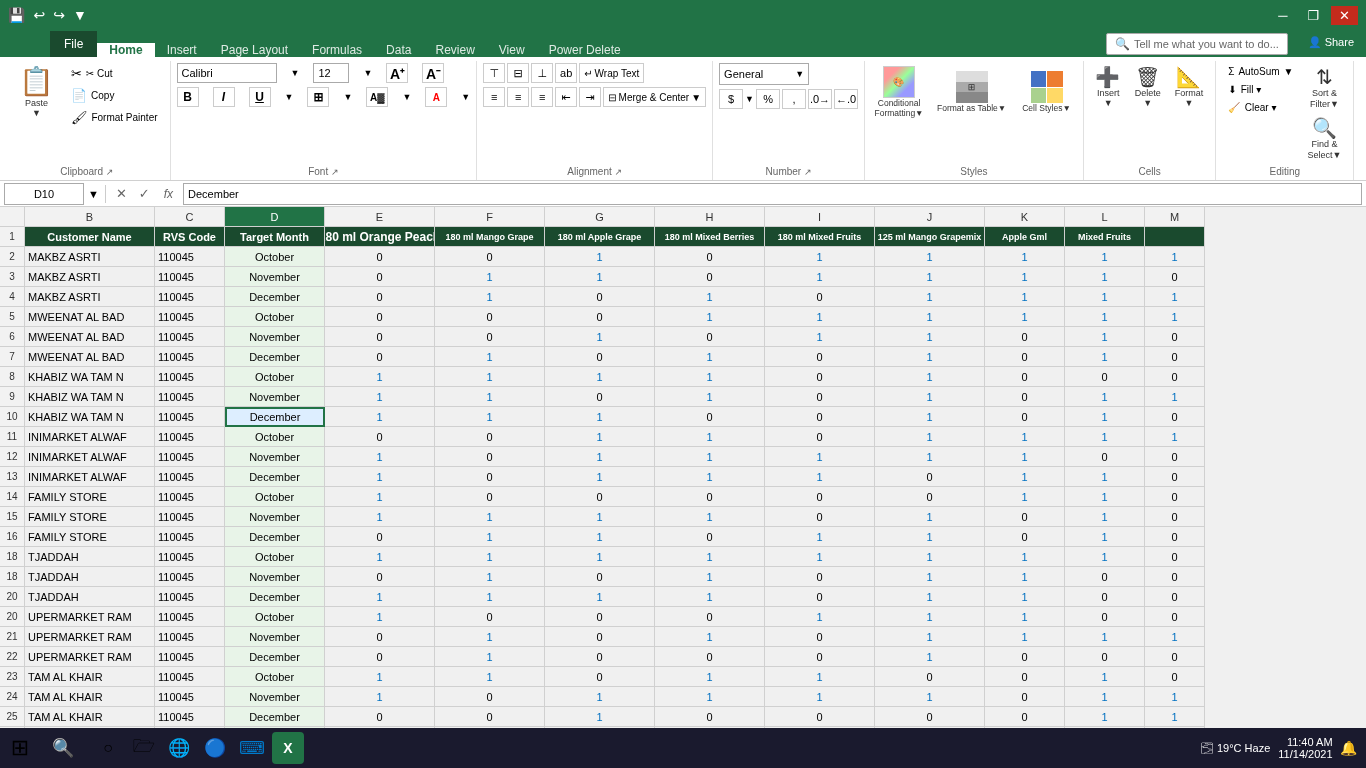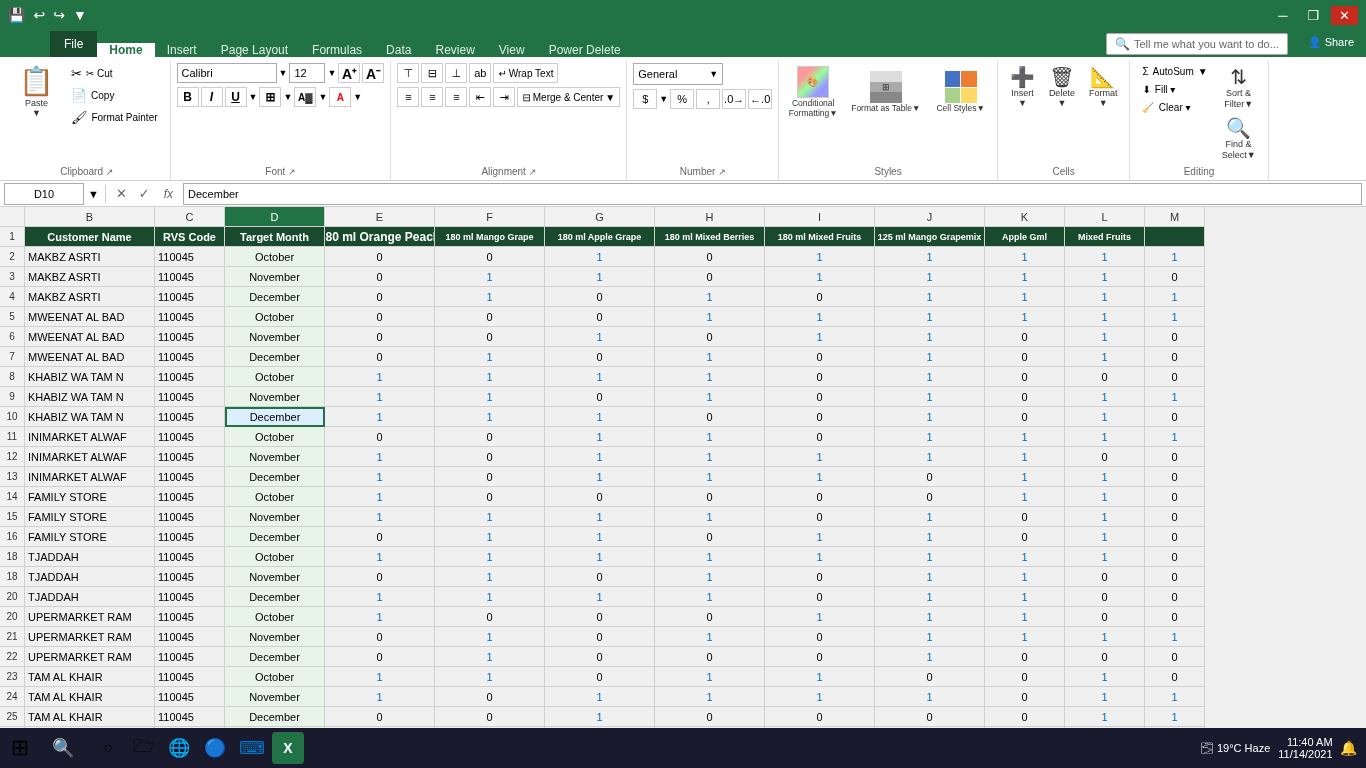--- a/index.html
+++ b/index.html
@@ -31,21 +31,21 @@
     .rb-btn-large .rb-icon { font-size: 28px; line-height: 1; }
     .rb-btn-large .rb-label { font-size: 9px; margin-top: 2px; }
     
     .rb-col { display: flex; flex-direction: column; gap: 1px; }
     .rb-row-btn { display: flex; align-items: center; gap: 4px; padding: 2px 5px; cursor: pointer; border: 1px solid transparent; border-radius: 2px; font-size: 10px; white-space: nowrap; }
     .rb-row-btn .rb-icon { font-size: 13px; }
     
     
     .font-name-box { width: 100px; height: 20px; border: 1px solid #aaa; padding: 1px 4px; font-size: 11px; }
     .font-size-box { width: 36px; height: 20px; border: 1px solid #aaa; padding: 1px 4px; font-size: 11px; }
-    .font-row { display: flex; gap: 2px; align-items: center; margin-bottom: 2px; }
+    .font-row { display: flex; gap: 14px; align-items: center; margin-bottom: 2px; }
     .format-btn { width: 22px; height: 20px; border: 1px solid #ccc; background: white; cursor: pointer; font-weight: bold; display: flex; align-items: center; justify-content: center; font-size: 12px; }
     
     
     .align-row { display: flex; gap: 2px; margin-bottom: 2px; }
     .align-btn { width: 22px; height: 20px; border: 1px solid #ccc; background: white; cursor: pointer; display: flex; align-items: center; justify-content: center; font-size: 11px; }
     .wrap-btn { height: 20px; border: 1px solid #ccc; background: white; cursor: pointer; display: flex; align-items: center; gap: 2px; padding: 0 4px; font-size: 10px; white-space: nowrap; }
 
     
     .number-format-box { width: 90px; height: 22px; border: 1px solid #aaa; padding: 1px 4px; font-size: 11px; display: flex; align-items: center; justify-content: space-between; cursor: pointer; }
     .num-row { display: flex; gap: 2px; align-items: center; margin-top: 2px; }

